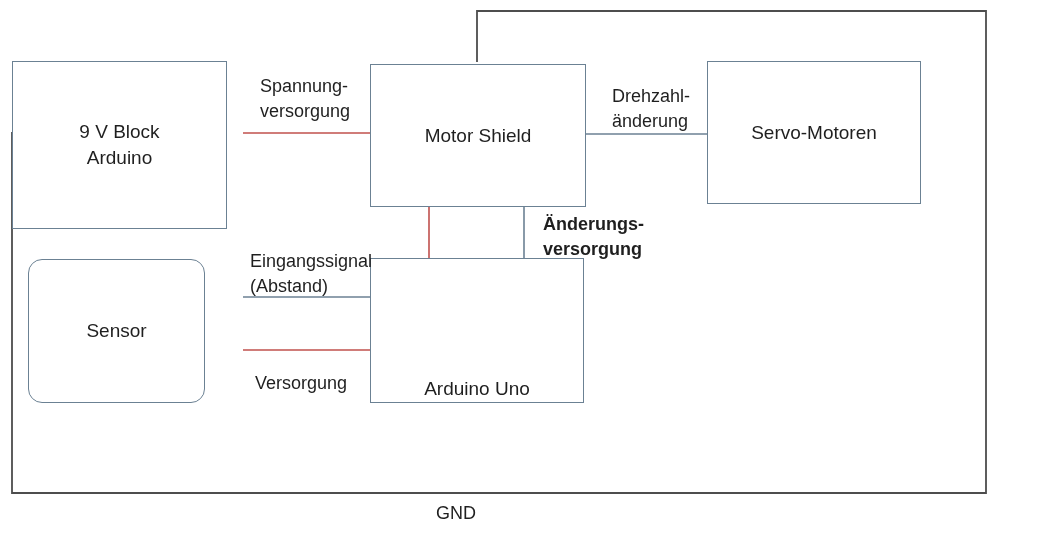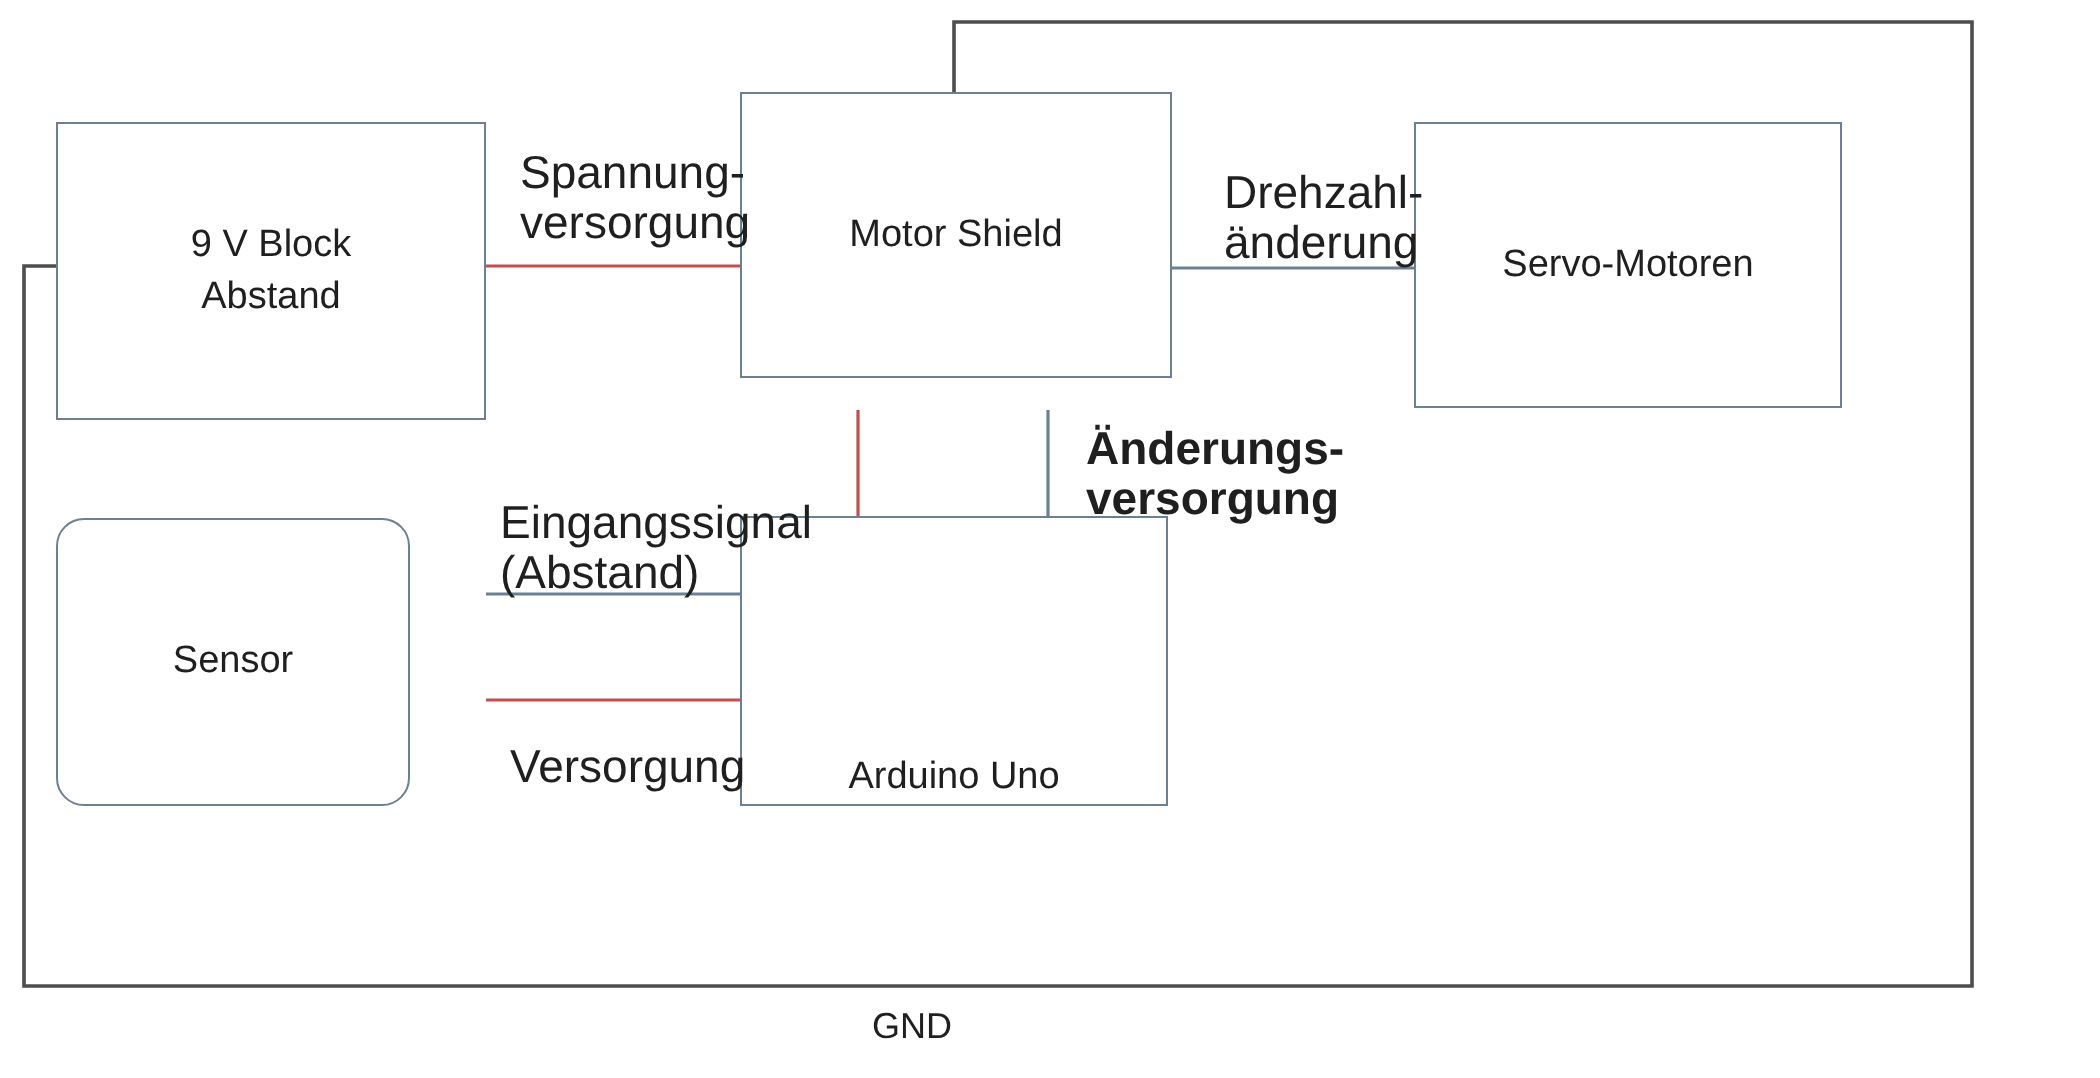--- a/index.html
+++ b/index.html
@@ -23,28 +23,28 @@
     border: 1px solid #6b8193;
     background: #ffffff;
     display: flex;
     flex-direction: column;
     align-items: center;
     justify-content: center;
     font-size: 19px;
     line-height: 26px;
     text-align: center;
   }
-  #box-battery { left: 28px;  top: 61px;  width: 215px; height: 149px; }
-  #box-motor   { left: 370px; top: 46px;  width: 216px; height: 143px; }
+  #box-battery { left: 12px;  top: 61px;  width: 215px; height: 168px; }
+  #box-motor   { left: 370px; top: 64px;  width: 216px; height: 143px; }
   #box-servo   { left: 707px; top: 61px;  width: 214px; height: 143px; }
   #box-sensor  { left: 28px;  top: 259px; width: 177px; height: 144px; border-radius: 14px; }
   #box-arduino { left: 370px; top: 258px; width: 214px; height: 145px; justify-content: flex-end; }
   .wire-label {
     position: absolute;
-    font-size: 23px;
+    font-size: 18px;
     line-height: 25px;
     white-space: nowrap;
   }
   #label-spannung   { left: 260px; top: 74px;  }
   #label-drehzahl   { left: 612px; top: 84px;  }
   #label-aenderung  { left: 543px; top: 212px; font-weight: bold; }
   #label-eingang    { left: 250px; top: 249px; }
   #label-versorgung { left: 255px; top: 371px; }
   #label-gnd        { left: 436px; top: 503px; font-size: 18px; line-height: 20px; }
   .wire-label span, .box span { display: block; }
@@ -66,21 +66,21 @@
 
     <line x1="524" y1="205" x2="524" y2="258" stroke-width="1.6" stroke="#6b8193"></line>
 
     <line x1="243" y1="297" x2="370" y2="297" stroke-width="1.6" stroke="#6b8193"></line>
 
     <line x1="243" y1="350" x2="370" y2="350" stroke-width="1.6" stroke="#c0504d"></line>
   </svg>
 
   <div class="box" id="box-battery">
     <span>9 V Block</span>
-    <span>Abstand</span>
+    <span>Arduino</span>
   </div>
 
   <div class="box" id="box-motor">
     <span>Motor Shield</span>
   </div>
 
   <div class="box" id="box-servo">
     <span>Servo-Motoren</span>
   </div>
 

